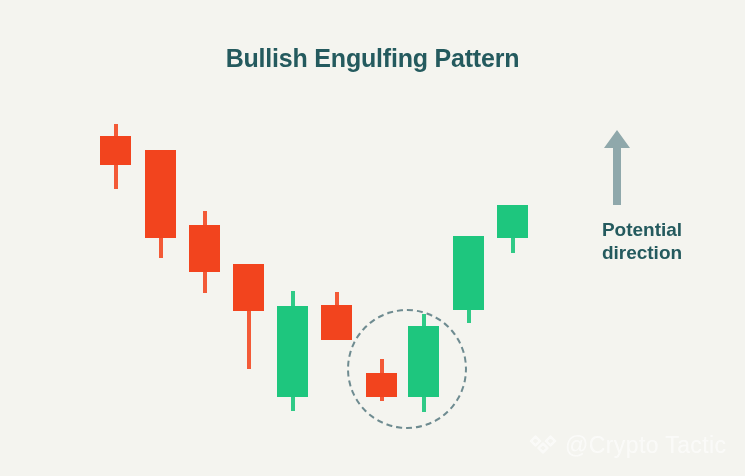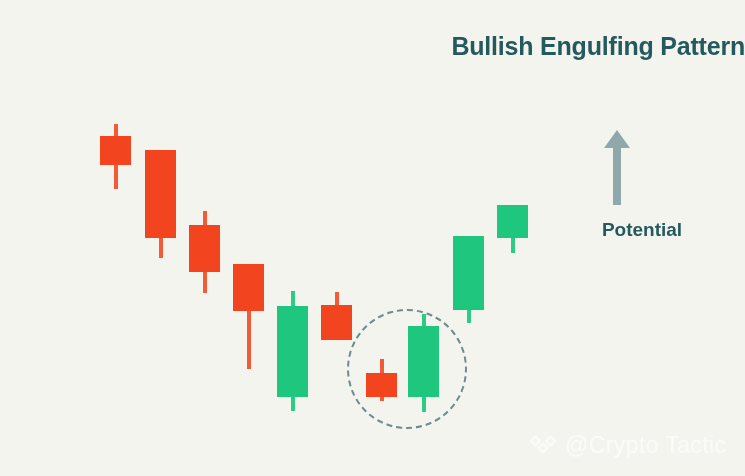--- a/index.html
+++ b/index.html
@@ -5,22 +5,22 @@
   html,body{margin:0;padding:0;}
   body{
     width:745px;height:476px;
     background:#F4F4EF;
     font-family:"Liberation Sans", sans-serif;
     overflow:hidden;
     position:relative;
   }
   #stage{position:absolute;left:0;top:0;width:745px;height:476px;}
   #chart-title{
-    position:absolute;left:0;top:32px;width:745px;
-    text-align:right;
+    position:absolute;left:0;top:44px;width:745px;
+    text-align:center;
     font-size:25px;font-weight:bold;
     letter-spacing:-0.2px;
     color:#245A5E;
   }
   .candle{position:absolute;}
   .wick{position:absolute;width:4px;}
   .body{position:absolute;}
   #annotation-arrow{position:absolute;}
   #annotation-label{
     position:absolute;left:567px;top:218px;
@@ -96,20 +96,21 @@
     </div>
 
   <div id="highlight-circle" style="left: 347px; top: 309px; width: 120px; height: 120px; border-color: rgb(110, 139, 144);"></div>
 
   <svg id="annotation-arrow" width="34" height="75" viewBox="0 0 34 75" style="left:600px;top:130px;">
     <polygon points="17,0 30,18 21,18 21,75 13,75 13,18 4,18" fill="#8FA8AB"></polygon>
   </svg>
 
   <div id="annotation-label">
     <div>Potential</div>
+    <div>direction</div>
   </div>
 
   <div id="watermark">
     <svg width="30" height="26" viewBox="0 0 30 26">
       <g fill="none" stroke="#ffffff" stroke-width="2.4" stroke-linejoin="round">
         <path d="M3 8 L7.5 3.6 L12 8 L7.5 12.4 Z"></path>
         <path d="M18 8 L22.5 3.6 L27 8 L22.5 12.4 Z"></path>
         <path d="M10.5 15 L15 10.6 L19.5 15 L15 19.4 Z"></path>
       </g>
     </svg>

